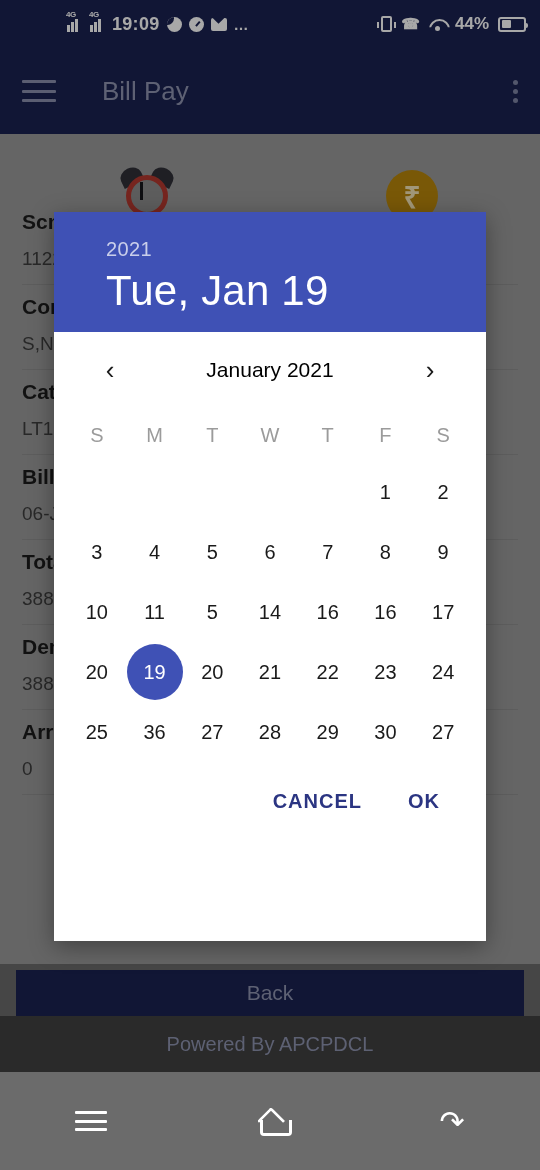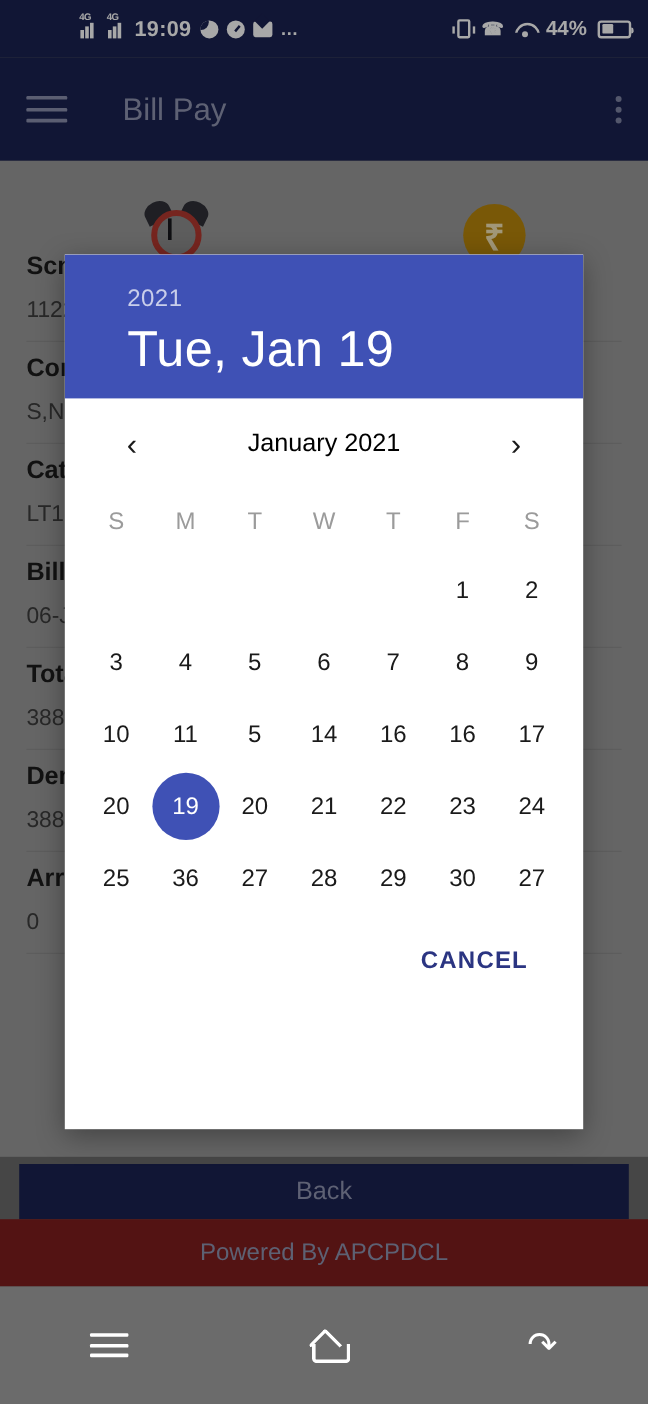--- a/index.html
+++ b/index.html
@@ -89,21 +89,21 @@
 
   .form-rows { padding: 0 22px; }
   .frow { padding: 10px 0 14px; border-bottom: 1px solid #8d8d8d; }
   .frow .lbl { font-size: 21px; font-weight: bold; color: #1c1c1c; white-space: nowrap; }
   .frow .val { font-size: 19px; color: #3d3d3d; margin-top: 14px; white-space: nowrap; }
 
   .back-btn { position: absolute; left: 16px; right: 16px; bottom: 154px; height: 46px;
       background: #1b2251; color: #8f94b0; font-size: 21px;
       display: flex; align-items: center; justify-content: center; border: none; }
   .footer { position: absolute; left: 0; bottom: 98px; width: 540px; height: 56px;
-      background: #7f1d1d; color: #8e93af; font-size: 20px;
+      background: #404040; color: #8e93af; font-size: 20px;
       display: flex; align-items: center; justify-content: center; }
   .navbar { position: absolute; left: 0; bottom: 0; width: 540px; height: 98px;
       background: #6b6b6b; display: flex; align-items: center; justify-content: space-around; }
   .nav-ic { color: #ffffff; font-size: 30px; }
   .nav-rec { width: 32px; height: 20px; display: flex; flex-direction: column; justify-content: space-between; }
   .nav-rec span { height: 3px; background: #fff; border-radius: 1px; }
   .nav-home { width: 30px; height: 24px; position: relative; }
   .nav-home::before { content: ""; position: absolute; left: 2px; top: 11px; width: 26px;
       height: 13px; border: 3px solid #fff; border-top: none; border-radius: 0 0 4px 4px; }
   .nav-home::after { content: ""; position: absolute; left: 3px; top: 2px; width: 17px;
@@ -369,16 +369,17 @@
         <div class="day">
           <span class="pill">30</span>
         </div>
         <div class="day">
           <span class="pill">27</span>
         </div>
       </div>
 
     <div class="dlg-actions">
       <button>CANCEL</button>
+      <button>OK</button>
     </div>
   </div>
 
 </div>
 
 </body></html>

